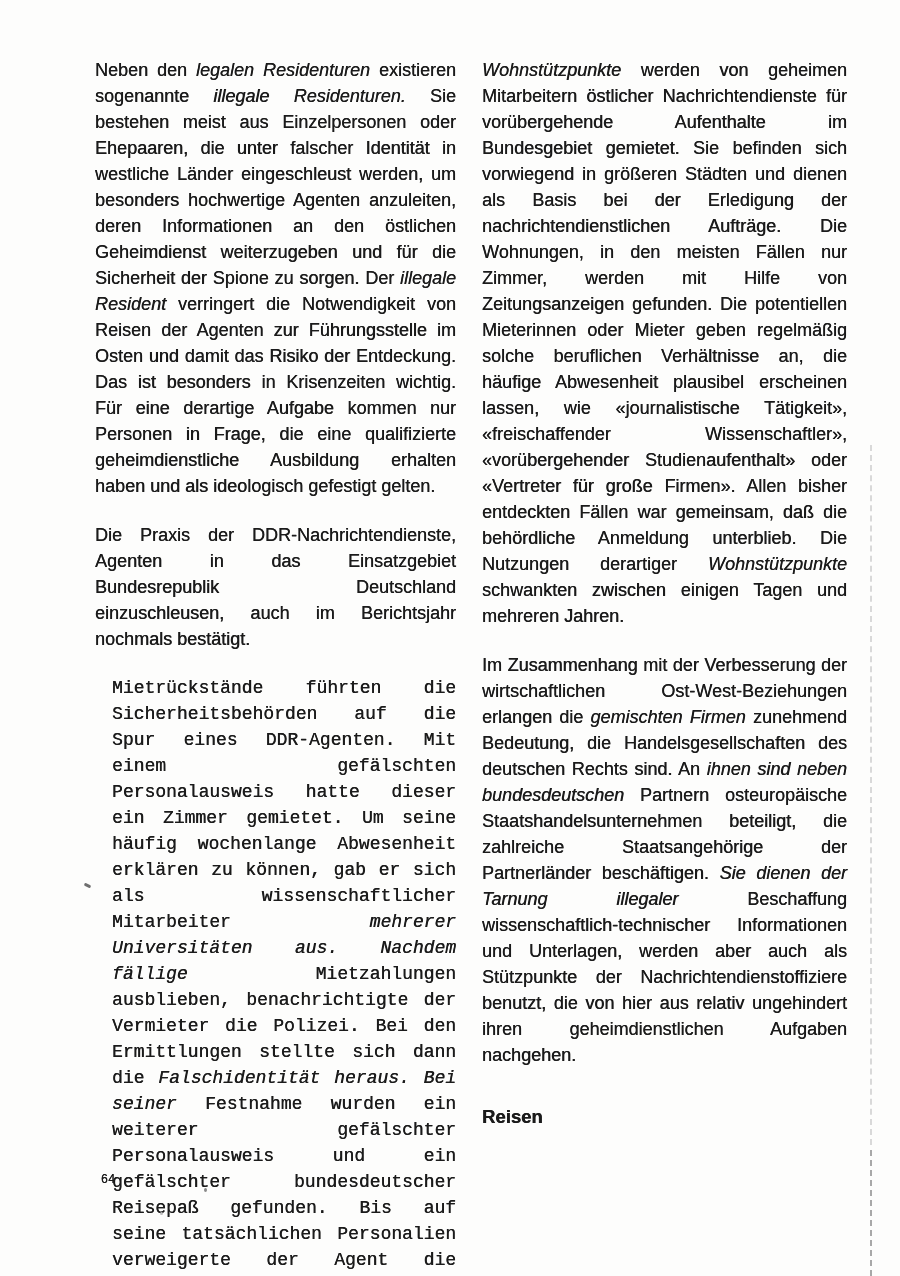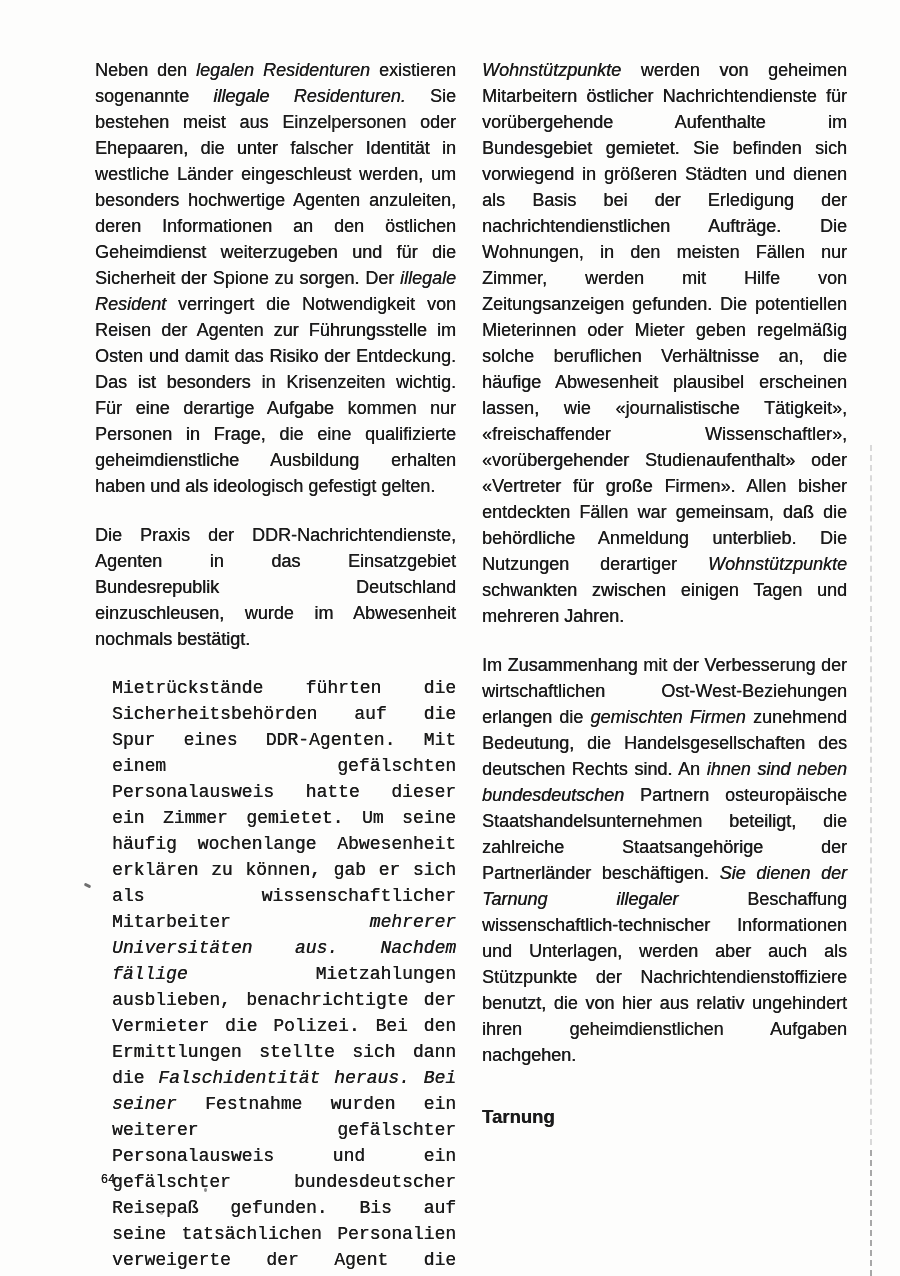--- a/index.html
+++ b/index.html
@@ -101,27 +101,27 @@
     background: #bdbdbd;
     border-radius: 50%;
   }
 </style>
 </head>
 <body>
 
 <div class="columns">
   <div class="col col-left">
       <p><span>Neben den </span><em>legalen Residenturen</em><span> existieren sogenannte </span><em>illegale Residenturen.</em><span> Sie bestehen meist aus Einzelpersonen oder Ehepaaren, die unter falscher Identität in westliche Länder eingeschleust werden, um besonders hochwertige Agenten anzuleiten, deren Informationen an den östlichen Geheimdienst weiterzugeben und für die Sicherheit der Spione zu sorgen. Der </span><em>illegale Resident</em><span> verringert die Notwendigkeit von Reisen der Agenten zur Führungsstelle im Osten und damit das Risiko der Entdeckung. Das ist besonders in Krisenzeiten wichtig. Für eine derartige Aufgabe kommen nur Personen in Frage, die eine qualifizierte geheimdienstliche Ausbildung erhalten haben und als ideologisch gefestigt gelten.</span></p>
-      <p><span>Die Praxis der DDR-Nachrichtendienste, Agenten in das Einsatzgebiet Bundesrepublik Deutschland einzuschleusen, wurde im Abwesenheit nochmals bestätigt.</span></p>
+      <p><span>Die Praxis der DDR-Nachrichtendienste, Agenten in das Einsatzgebiet Bundesrepublik Deutschland einzuschleusen, auch im Berichtsjahr nochmals bestätigt.</span></p>
       <p class="case-study"><span>Mietrückstände führten die Sicherheitsbehörden auf die Spur eines DDR-Agenten. Mit einem gefälschten Personalausweis hatte dieser ein Zimmer gemietet. Um seine häufig wochenlange Abwesenheit erklären zu können, gab er sich als wissenschaftlicher Mitarbeiter </span><em>mehrerer Universitäten aus. Nachdem fällige</em><span> Mietzahlungen ausblieben, benachrichtigte der Vermieter die Polizei. Bei den Ermittlungen stellte sich dann die </span><em>Falschidentität heraus. Bei seiner</em><span> Festnahme wurden ein weiterer gefälschter Personalausweis und ein gefälschter bundesdeutscher Reisepaß gefunden. Bis auf seine tatsächlichen Personalien verweigerte der Agent die Aussage. Nachfolgende Ermittlungen führten zu einem Hotelzimmer im süddeutschen Raum. Die vorliegenden Erkenntnisse zeigen, daß der Agent sogenannte </span><em>Wohnstützpunkte</em><span> unterhielt, von denen er seine nachrichtendienstlichen Aktivitäten entfaltete.</span></p>
     </div>
   <div class="col col-right">
       <p><em>Wohnstützpunkte</em><span> werden von geheimen Mitarbeitern östlicher Nachrichtendienste für vorübergehende Aufenthalte im Bundesgebiet gemietet. Sie befinden sich vorwiegend in größeren Städten und dienen als Basis bei der Erledigung der nachrichtendienstlichen Aufträge. Die Wohnungen, in den meisten Fällen nur Zimmer, werden mit Hilfe von Zeitungsanzeigen gefunden. Die potentiellen Mieterinnen oder Mieter geben regelmäßig solche beruflichen Verhältnisse an, die häufige Abwesenheit plausibel erscheinen lassen, wie «journalistische Tätigkeit», «freischaffender Wissenschaftler», «vorübergehender Studienaufenthalt» oder «Vertreter für große Firmen». Allen bisher entdeckten Fällen war gemeinsam, daß die behördliche Anmeldung unterblieb. Die Nutzungen derartiger </span><em>Wohnstützpunkte</em><span> schwankten zwischen einigen Tagen und mehreren Jahren.</span></p>
       <p><span>Im Zusammenhang mit der Verbesserung der wirtschaftlichen Ost-West-Beziehungen erlangen die </span><em>gemischten Firmen</em><span> zunehmend Bedeutung, die Handelsgesellschaften des deutschen Rechts sind. An </span><em>ihnen sind neben bundesdeutschen</em><span> Partnern osteuropäische Staatshandelsunternehmen beteiligt, die zahlreiche Staatsangehörige der Partnerländer beschäftigen. </span><em>Sie dienen der Tarnung illegaler</em><span> Beschaffung wissenschaftlich-technischer Informationen und Unterlagen, werden aber auch als Stützpunkte der Nachrichtendienstoffiziere benutzt, die von hier aus relativ ungehindert ihren geheimdienstlichen Aufgaben nachgehen.</span></p>
-      <h3><span>Tarnung</span></h3>
+      <h3><span>Reisen</span></h3>
     </div>
 </div>
 
 <div class="page-number">64</div>
 
 <div class="edge-dashes-upper"></div>
 <div class="edge-dashes-lower"></div>
 <div class="speck-1"></div>
 <div class="speck-2"></div>
 <div class="speck-3"></div>

